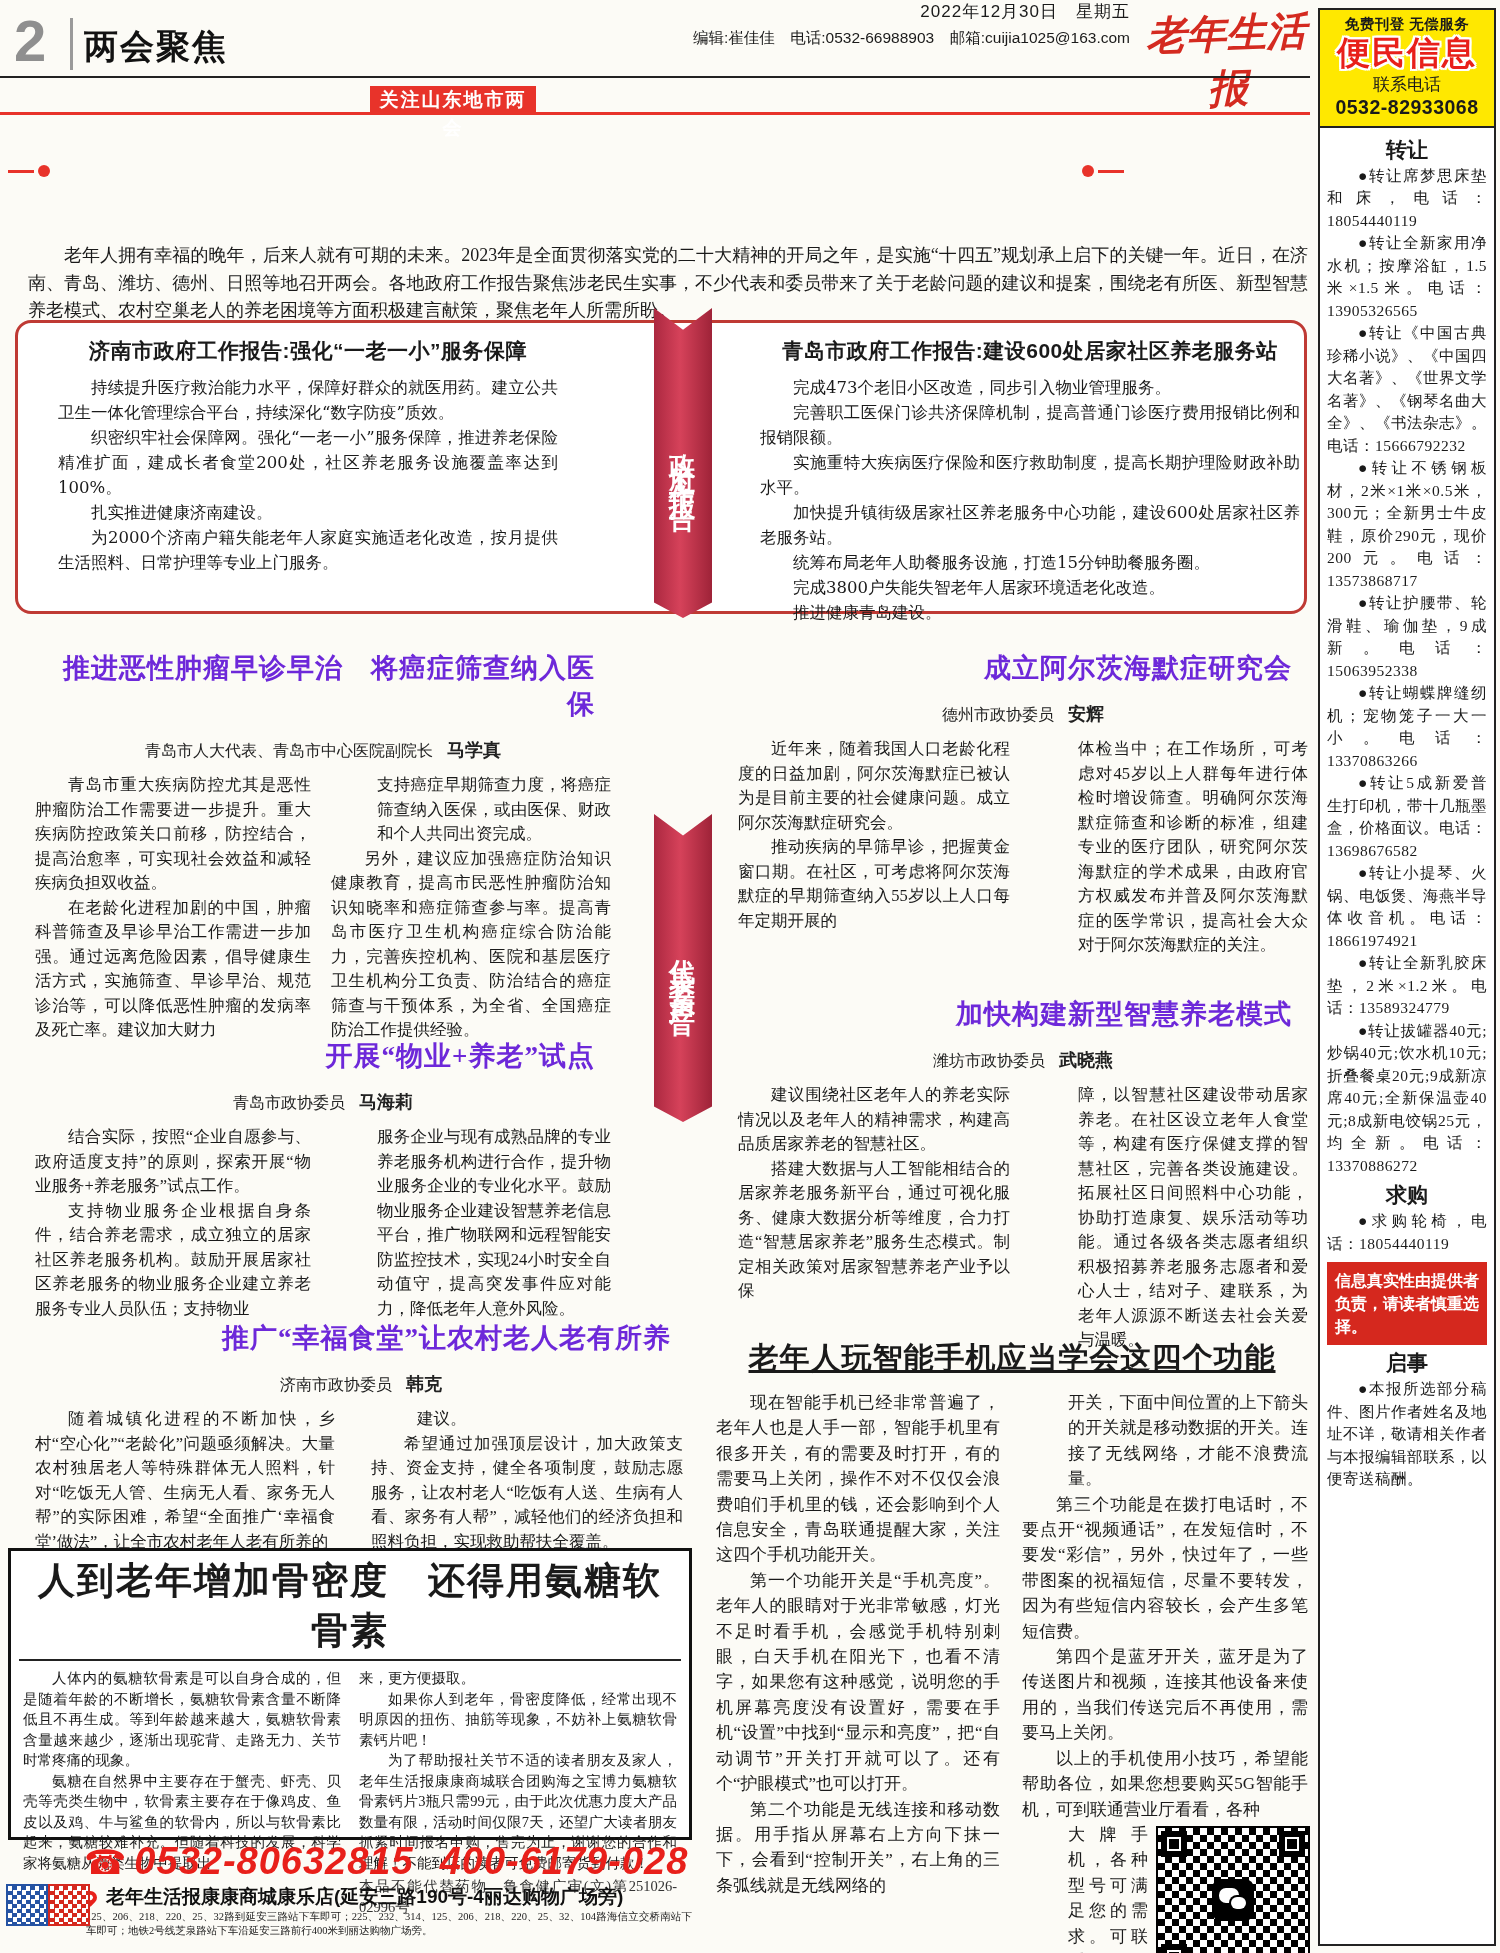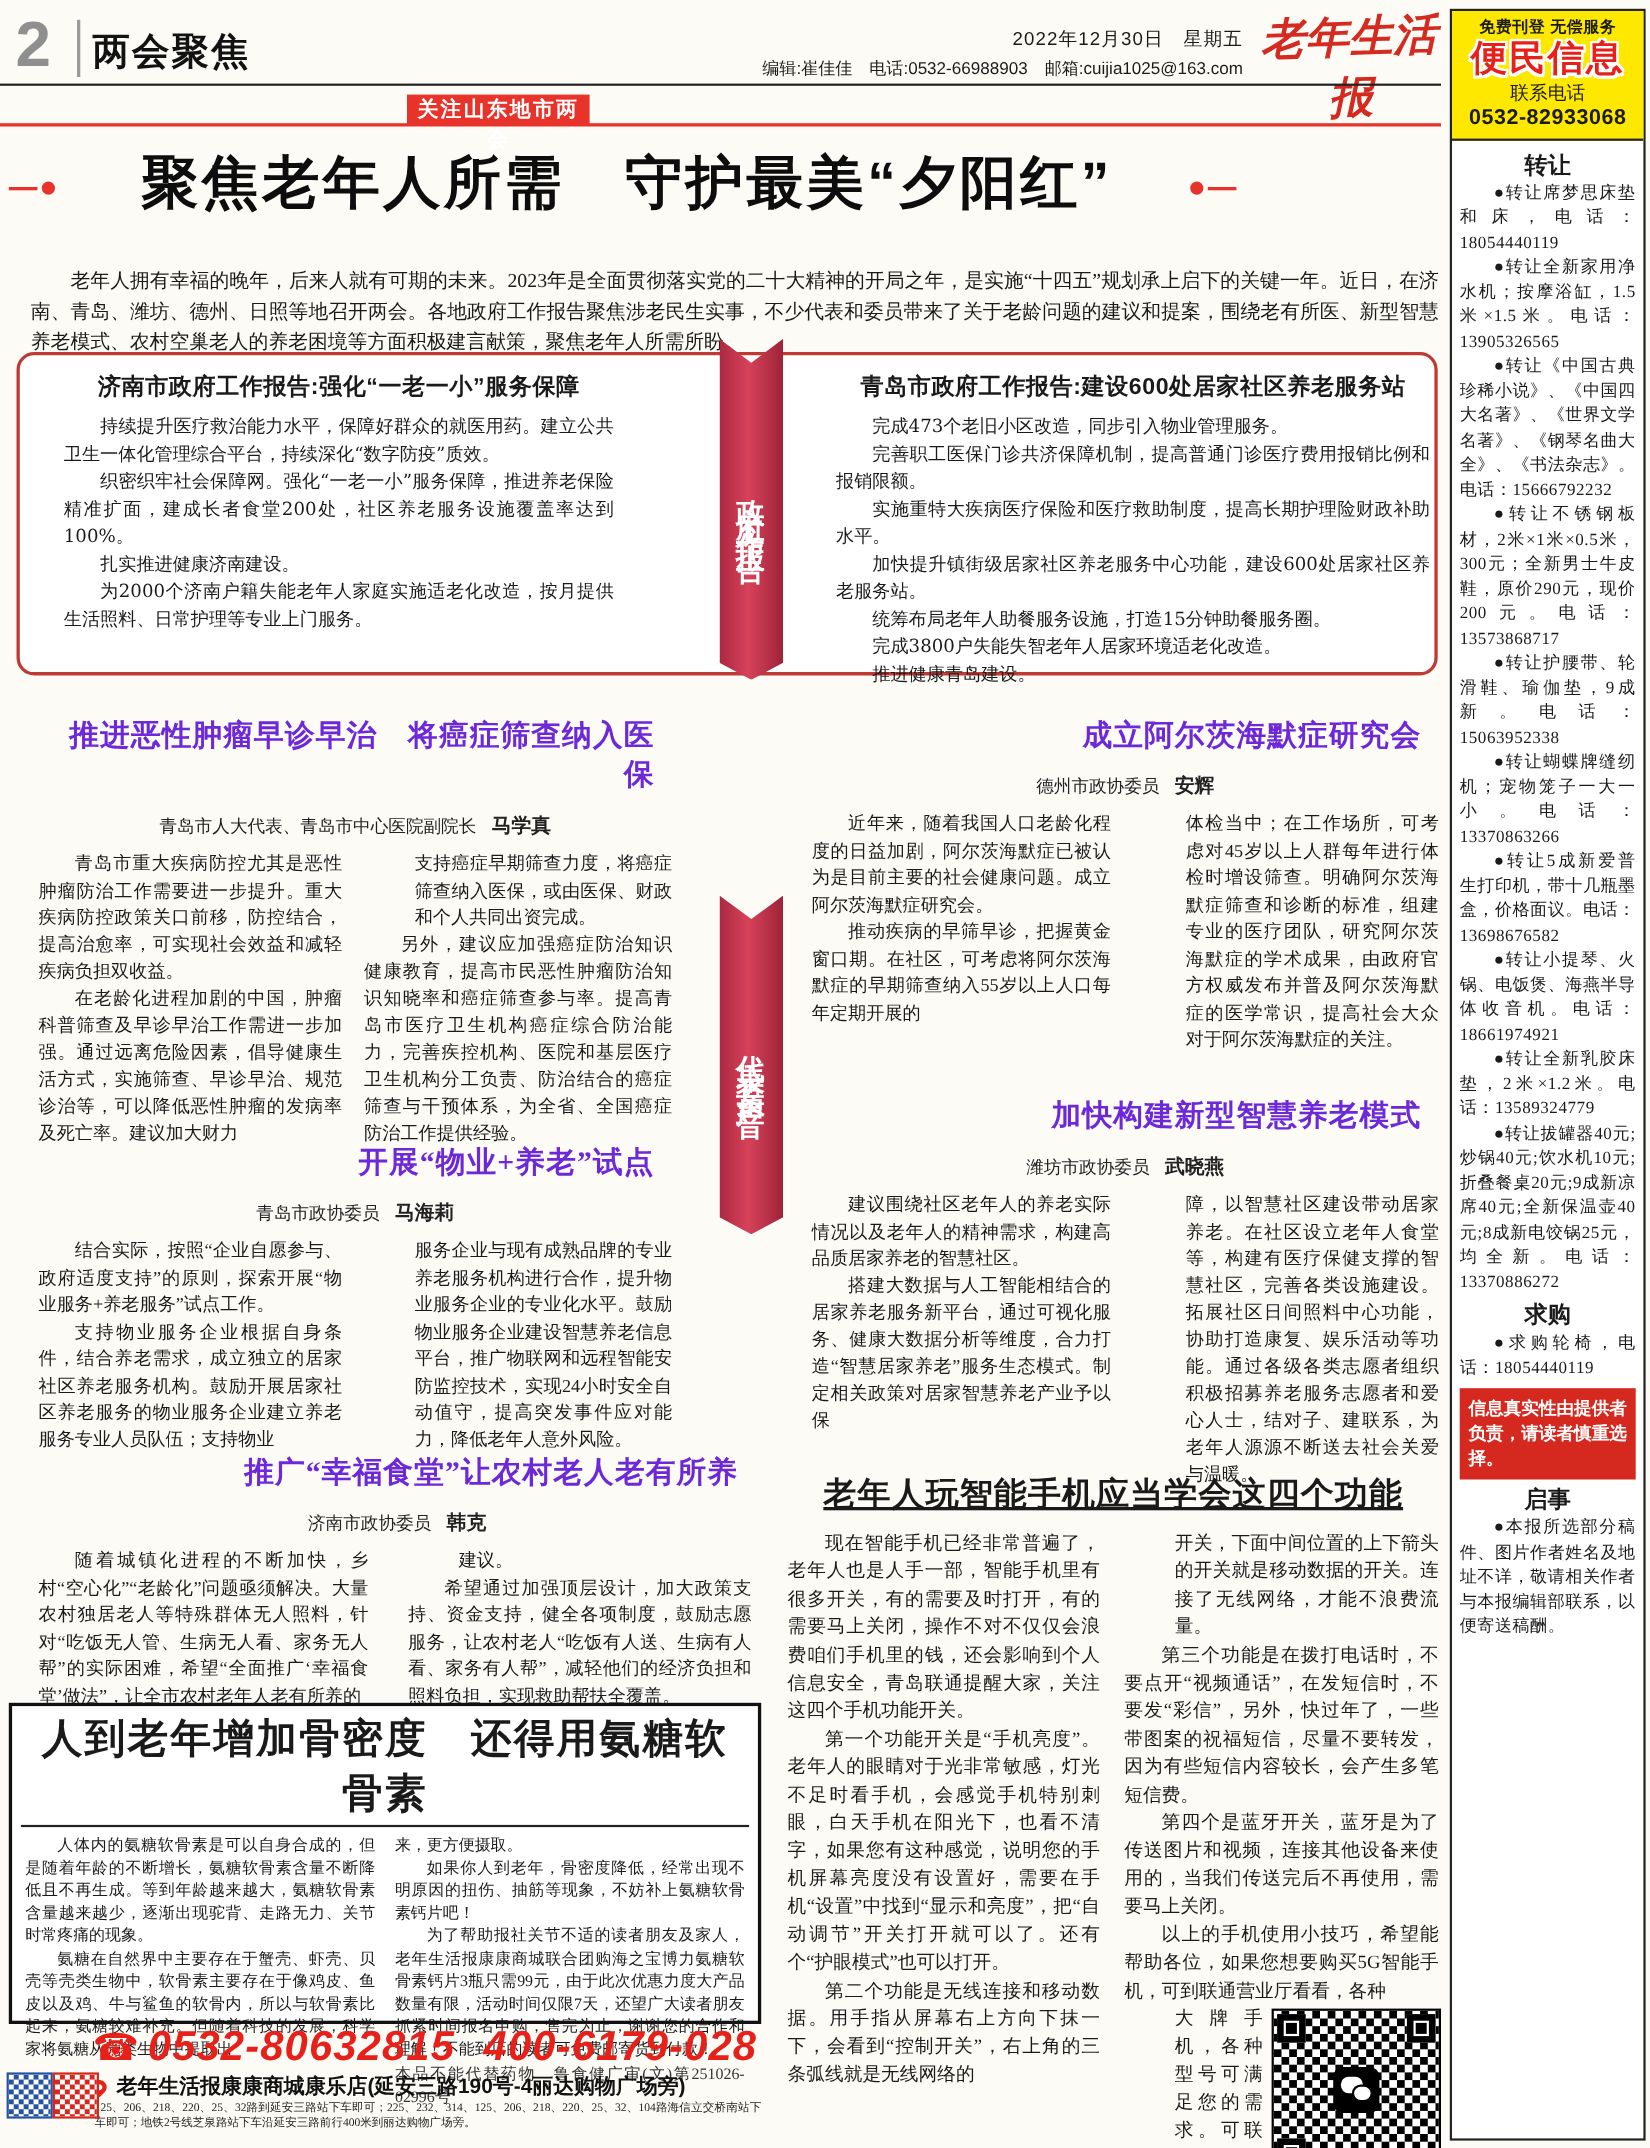--- a/index.html
+++ b/index.html
@@ -3,21 +3,21 @@
 <meta charset="utf-8">
 <style>
   html,body{margin:0;padding:0;background:#e9e7e0;}
   .page{position:relative;width:1500px;height:1953px;background:#fcfbf6;font-family:"Liberation Serif",serif;color:#1a1a1a;overflow:hidden;margin:0 auto;}
   .abs{position:absolute;}
 
   
   .pagenum{left:14px;top:12px;font:700 58px "Liberation Sans",sans-serif;color:#8f8f8f;line-height:1;}
   .head-vline{left:70px;top:18px;width:3px;height:52px;background:#9a9a9a;}
   .section-title{left:84px;top:24px;font:700 34px "Liberation Sans",sans-serif;color:#121212;letter-spacing:2px;}
-  .pub-info{left:470px;top:24px;width:660px;text-align:right;}
+  .pub-info{left:470px;top:0;width:660px;text-align:right;}
   .pub-date{font:17px "Liberation Sans",sans-serif;margin-bottom:5px;letter-spacing:1px;}
   .pub-editor{font:15.5px "Liberation Sans",sans-serif;}
   .masthead{left:1142px;top:6px;width:170px;text-align:center;font:900 italic 40px "DejaVu Serif",serif;color:#d42a20;transform:rotate(-2deg);}
   .head-rule{left:0;top:76px;width:1310px;height:2px;background:#222;}
 
   
   .banner{left:370px;top:86px;width:166px;height:28px;background:#e8332a;color:#fff;font:700 19px "Liberation Sans",sans-serif;text-align:center;line-height:28px;letter-spacing:2px;}
   .red-rule{left:0;top:112px;width:1310px;height:3px;background:#e8332a;}
   .dot{width:12px;height:12px;border-radius:50%;background:#e8332a;}
   .dash{height:3px;background:#e8332a;}
@@ -102,21 +102,20 @@
     <div class="pub-editor">编辑:崔佳佳　电话:0532-66988903　邮箱:cuijia1025@163.com</div>
   </div>
   <div class="abs masthead">老年生活报</div>
   <div class="abs head-rule"></div>
 
   <div class="abs red-rule"></div>
   <div class="abs banner">关注山东地市两会</div>
 
   <div class="abs dash" style="left:8px;top:170px;width:26px;"></div>
   <div class="abs dot" style="left:38px;top:165px;"></div>
-  <h1 class="abs main-headline" style="margin:0;">聚焦老年人所需　守护最美“夕阳红”</h1>
   <div class="abs dot" style="left:1082px;top:165px;"></div>
   <div class="abs dash" style="left:1098px;top:170px;width:26px;"></div>
 
   <p class="abs intro" style="margin:0;">老年人拥有幸福的晚年，后来人就有可期的未来。2023年是全面贯彻落实党的二十大精神的开局之年，是实施“十四五”规划承上启下的关键一年。近日，在济南、青岛、潍坊、德州、日照等地召开两会。各地政府工作报告聚焦涉老民生实事，不少代表和委员带来了关于老龄问题的建议和提案，围绕老有所医、新型智慧养老模式、农村空巢老人的养老困境等方面积极建言献策，聚焦老年人所需所盼。</p>
 
   <div class="abs gov-box">
     <div class="gov-col jn">
       <h3 class="gov-title">济南市政府工作报告:强化“一老一小”服务保障</h3>
       <p>持续提升医疗救治能力水平，保障好群众的就医用药。建立公共卫生一体化管理综合平台，持续深化“数字防疫”质效。</p>
       <p>织密织牢社会保障网。强化“一老一小”服务保障，推进养老保险精准扩面，建成长者食堂200处，社区养老服务设施覆盖率达到100%。</p>

